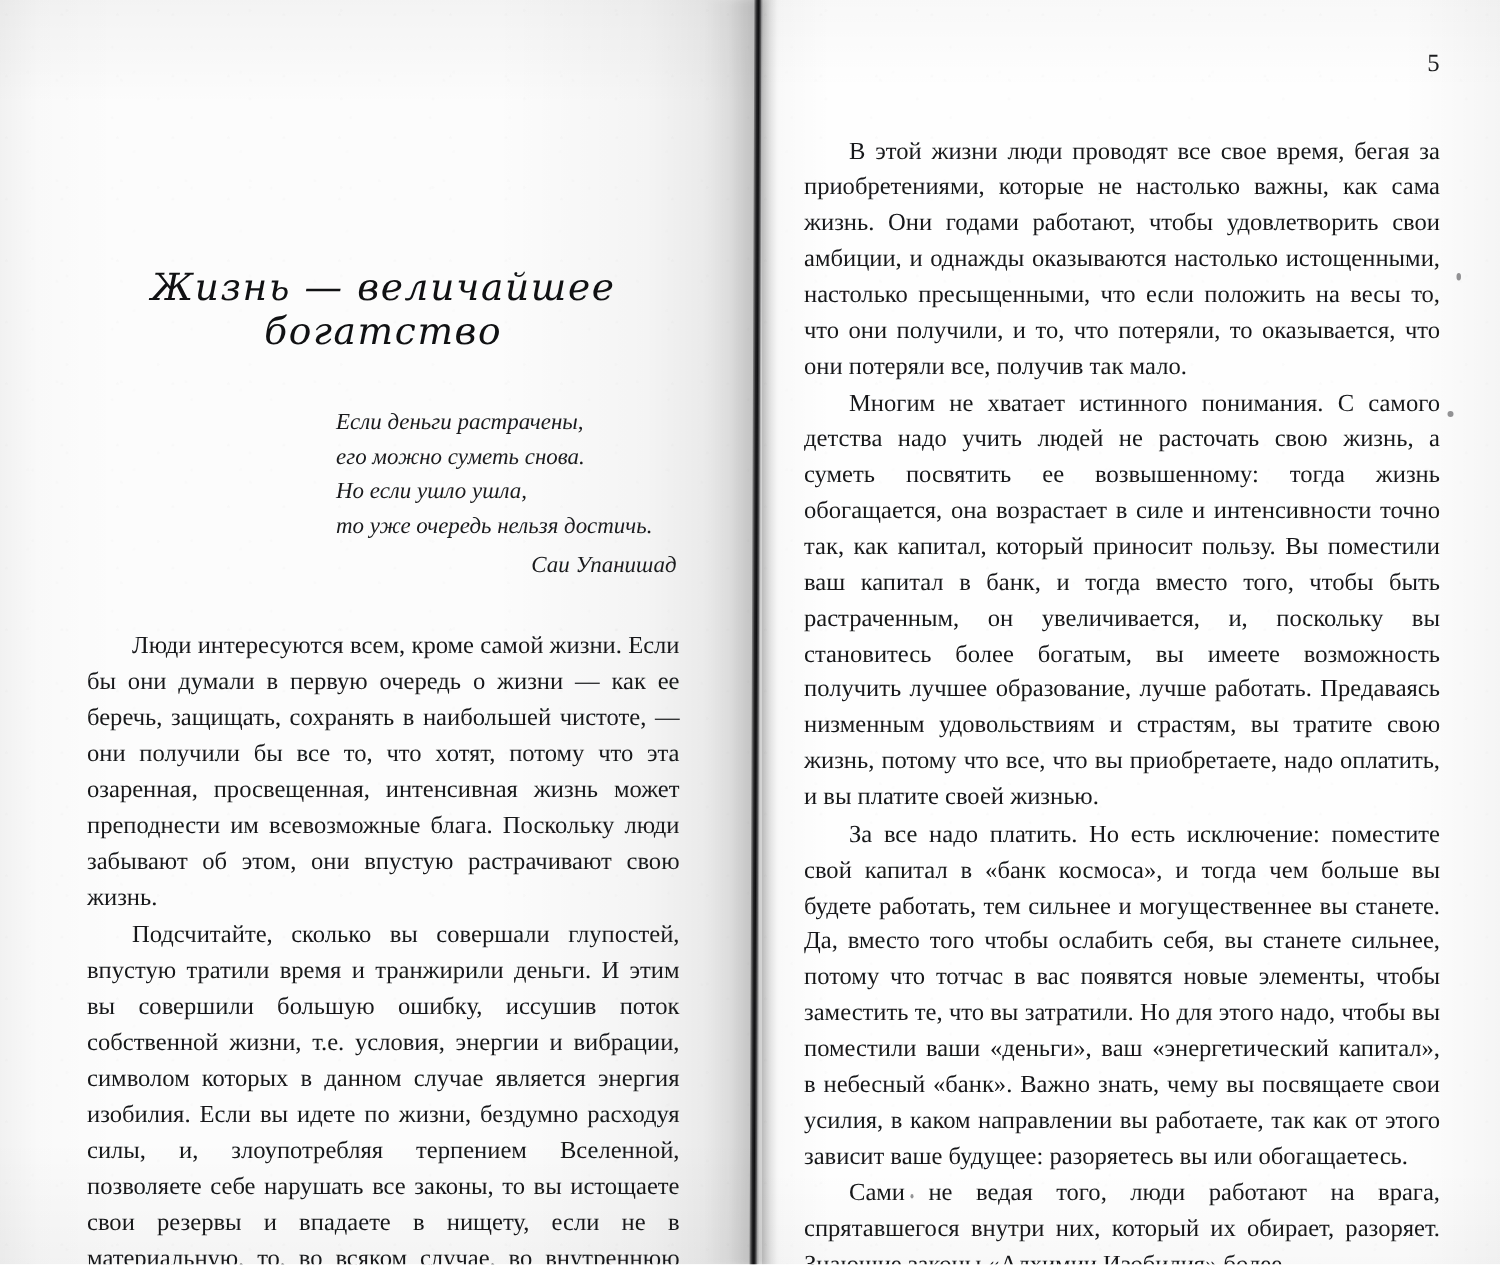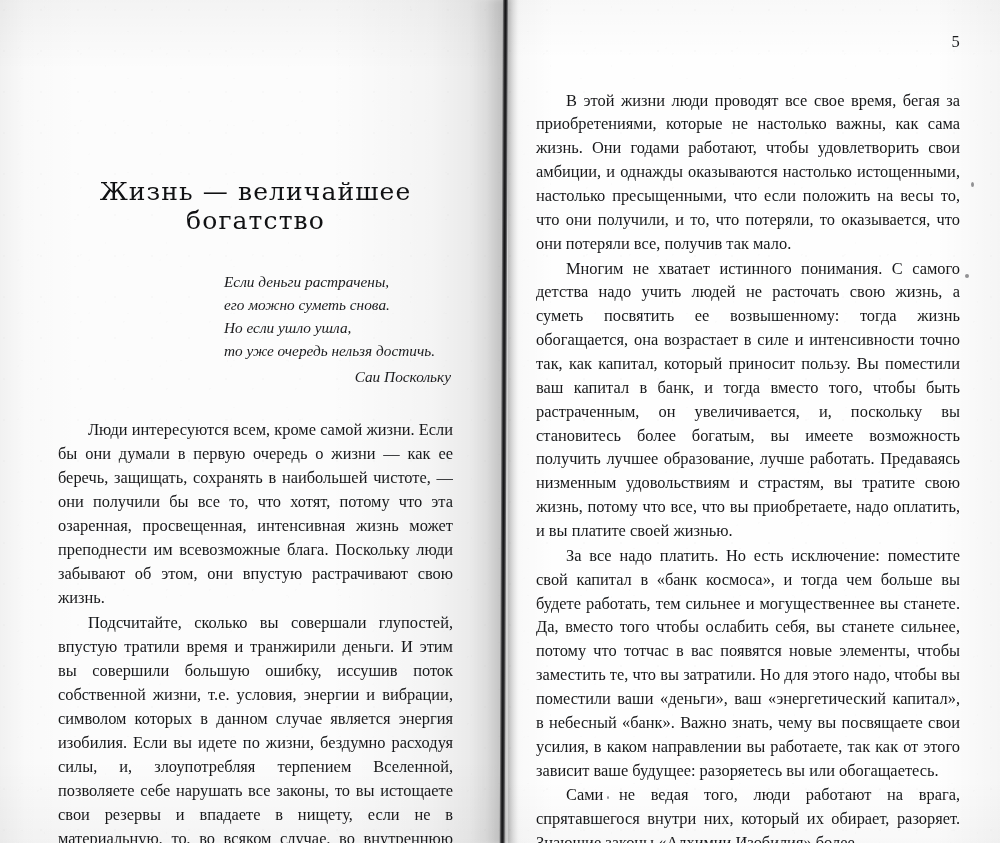--- a/index.html
+++ b/index.html
@@ -147,20 +147,21 @@
     font-size: 25px;
     line-height: 1.15;
     letter-spacing: .6px;
     color: #101113;
     font-family: "DejaVu Serif", "Liberation Serif", serif;
     font-weight: 400;
     font-style: normal;
     -webkit-font-smoothing: antialiased;
   }
   .chapter-title .cal {
+    font-style: italic;
     letter-spacing: 1.1px;
   }
 
   .epigraph {
     margin: 0 0 30px 0;
     padding-left: 166px;
     font-style: italic;
     font-size: 15.3px;
     line-height: 1.52;
     text-align: left;
@@ -223,21 +224,21 @@
 
     <h1 class="chapter-title">
       <span class="cal">Жизнь — величайшее богатство</span>
     </h1>
 
     <div class="epigraph">
       <span class="line">Если деньги растрачены,</span>
       <span class="line">его можно суметь снова.</span>
       <span class="line">Но если ушло ушла,</span>
       <span class="line">то уже очередь нельзя достичь.</span>
-      <span class="attrib">Саи Поскольку</span>
+      <span class="attrib">Саи Упанишад</span>
     </div>
 
     <p class="body">Люди интересуются всем, кроме самой жизни. Если бы они думали в первую очередь о жизни — как ее беречь, защищать, сохранять в наибольшей чистоте, — они получили бы все то, что хотят, потому что эта озаренная, просвещенная, интенсивная жизнь может преподнести им всевозможные блага. Поскольку люди забывают об этом, они впустую растрачивают свою жизнь.</p>
     <p class="body">Подсчитайте, сколько вы совершали глупостей, впустую тратили время и транжирили деньги. И этим вы совершили большую ошибку, иссушив поток собственной жизни, т.е. условия, энергии и вибрации, символом которых в данном случае является энергия изобилия. Если вы идете по жизни, бездумно расходуя силы, и, злоупотребляя терпением Вселенной, позволяете себе нарушать все законы, то вы истощаете свои резервы и впадаете в нищету, если не в материальную, то, во всяком случае, во внутреннюю нищету. Жизнь — единственное реально существующее богатство.</p>
   </div>
 
   <div class="col col-right">
 
     <div class="folio">5</div>
 

